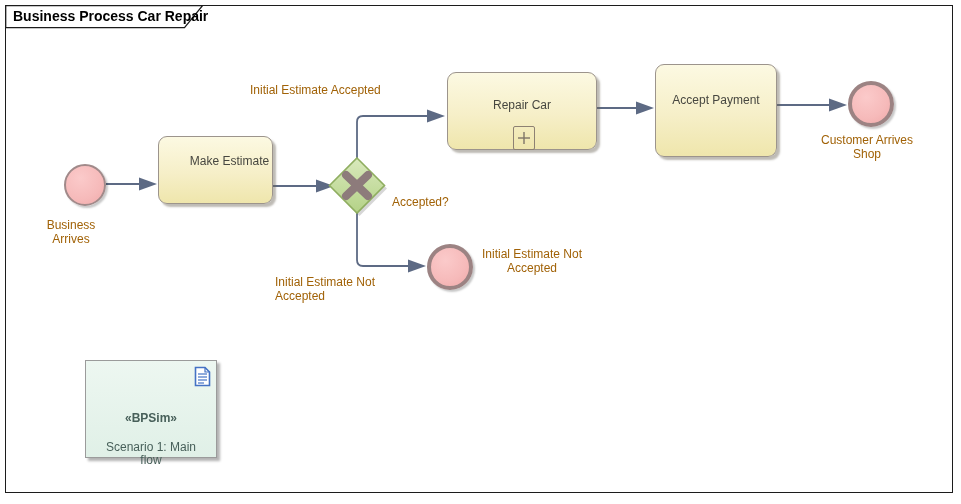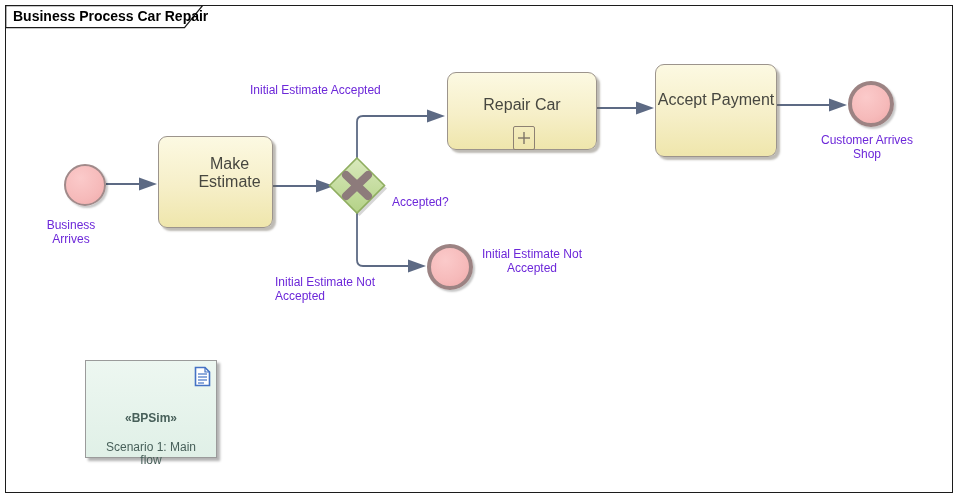--- a/index.html
+++ b/index.html
@@ -15,31 +15,31 @@
     position:absolute;left:13px;top:8px;font-size:14px;font-weight:700;color:#000;
     white-space:nowrap;z-index:6;
   }
   svg.layer{position:absolute;left:0;top:0;z-index:2;}
   .node{position:absolute;box-sizing:border-box;z-index:3;}
   .task{
     border:1.2px solid #9c948c;border-radius:9px;
     background:linear-gradient(180deg,#fcf9e2 0%,#f6efc8 55%,#efe6ac 100%);
     box-shadow:3px 3px 2px rgba(110,105,90,0.45);
     display:flex;align-items:center;justify-content:center;
-    font-size:16px;color:#474740;text-align:center;
+    font-size:12px;color:#474740;text-align:center;
   }
   .event{
     border-radius:50%;
     background:radial-gradient(circle at 38% 32%,#fbcaca 0%,#f6baba 60%,#f0a9a9 100%);
     box-shadow:2px 2px 2px rgba(0,0,0,0.22);
   }
   .event.start{border:2.5px solid #a18a8a;}
   .event.end{border:4.5px solid #9c8383;}
   .label{
-    position:absolute;font-size:12px;color:#6d28d9;line-height:14px;z-index:4;
+    position:absolute;font-size:12px;color:#a16207;line-height:14px;z-index:4;
   }
   .label.centered{text-align:center;}
   .sub-marker{
     position:absolute;left:65px;top:53px;width:20px;height:22px;
     border:1.2px solid #8d8173;border-radius:2px;background:transparent;
     display:flex;align-items:center;justify-content:center;
   }
   .bpsim{
     border:1.2px solid #9b9b9b;
     background:linear-gradient(180deg,#edf7f1 0%,#e0f0e7 100%);
@@ -106,21 +106,21 @@
         <line x1="368" y1="175" x2="346" y2="196"></line>
       </g>
     </g>
   </svg>
 
   <div class="title-text">Business Process Car Repair</div>
 
   <div class="node event start" style="left:64px;top:164px;width:42px;height:42px;"></div>
   <div class="label centered" style="left:33px;top:218px;width:76px;">Business Arrives</div>
 
-  <div class="node task" style="left:158px;top:136px;width:115px;height:92px;padding-bottom:18px;padding-left:28px;">
+  <div class="node task" style="left:158px;top:136px;width:115px;height:68px;padding-bottom:18px;padding-left:28px;">
     <span>Make Estimate</span>
   </div>
 
   <div class="label" style="left:392px;top:183px;margin-top:12px;">Accepted?</div>
 
   <div class="node task" style="left:447px;top:72px;width:150px;height:78px;padding-bottom:12px;">
     <span>Repair Car</span>
     <div class="sub-marker">
       <svg width="14" height="14" viewBox="0 0 14 14">
         <line x1="7" y1="1" x2="7" y2="13" stroke="#7e7568" stroke-width="1.4"></line>

